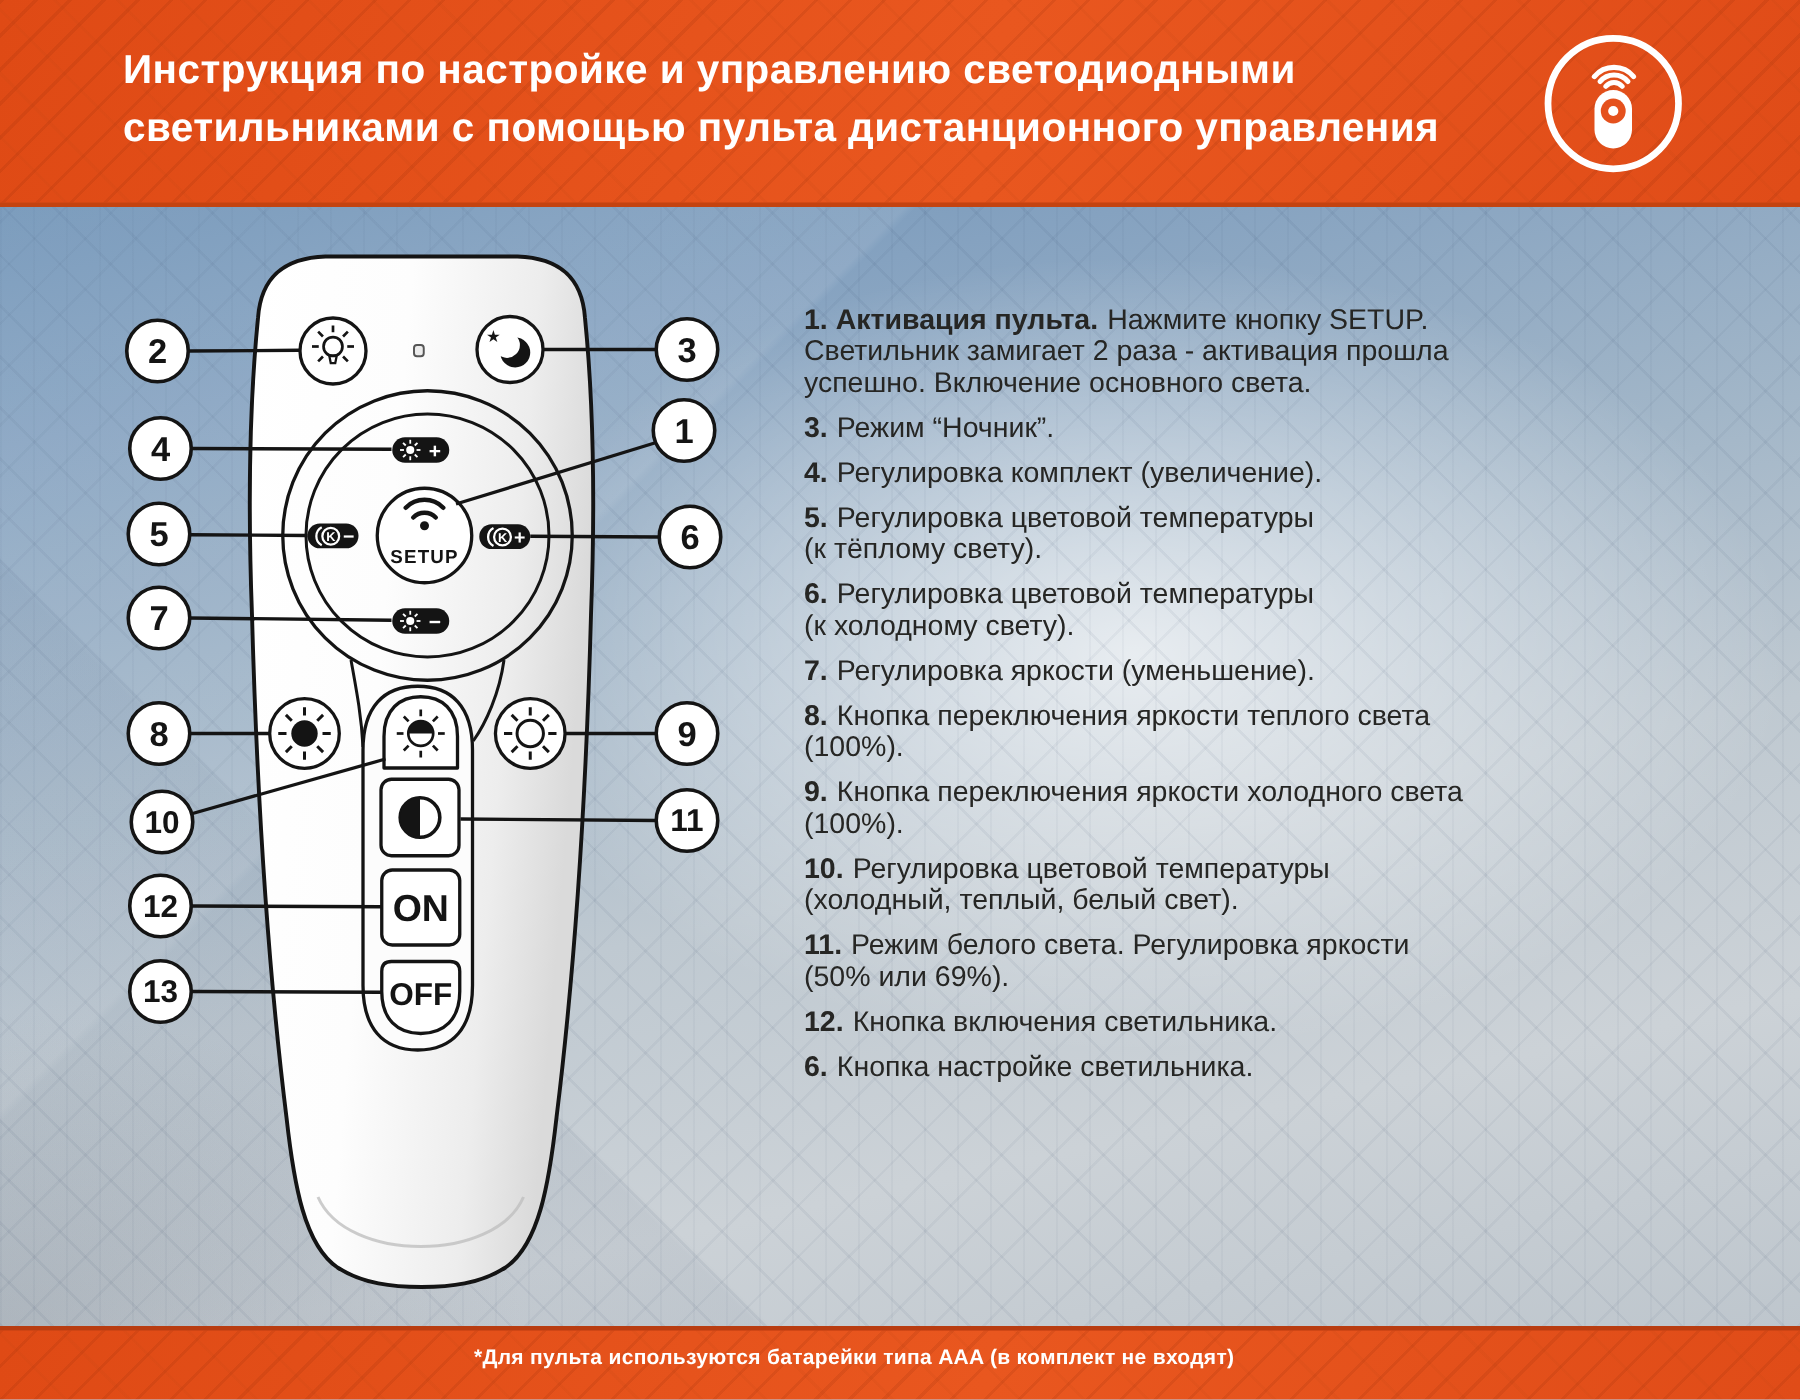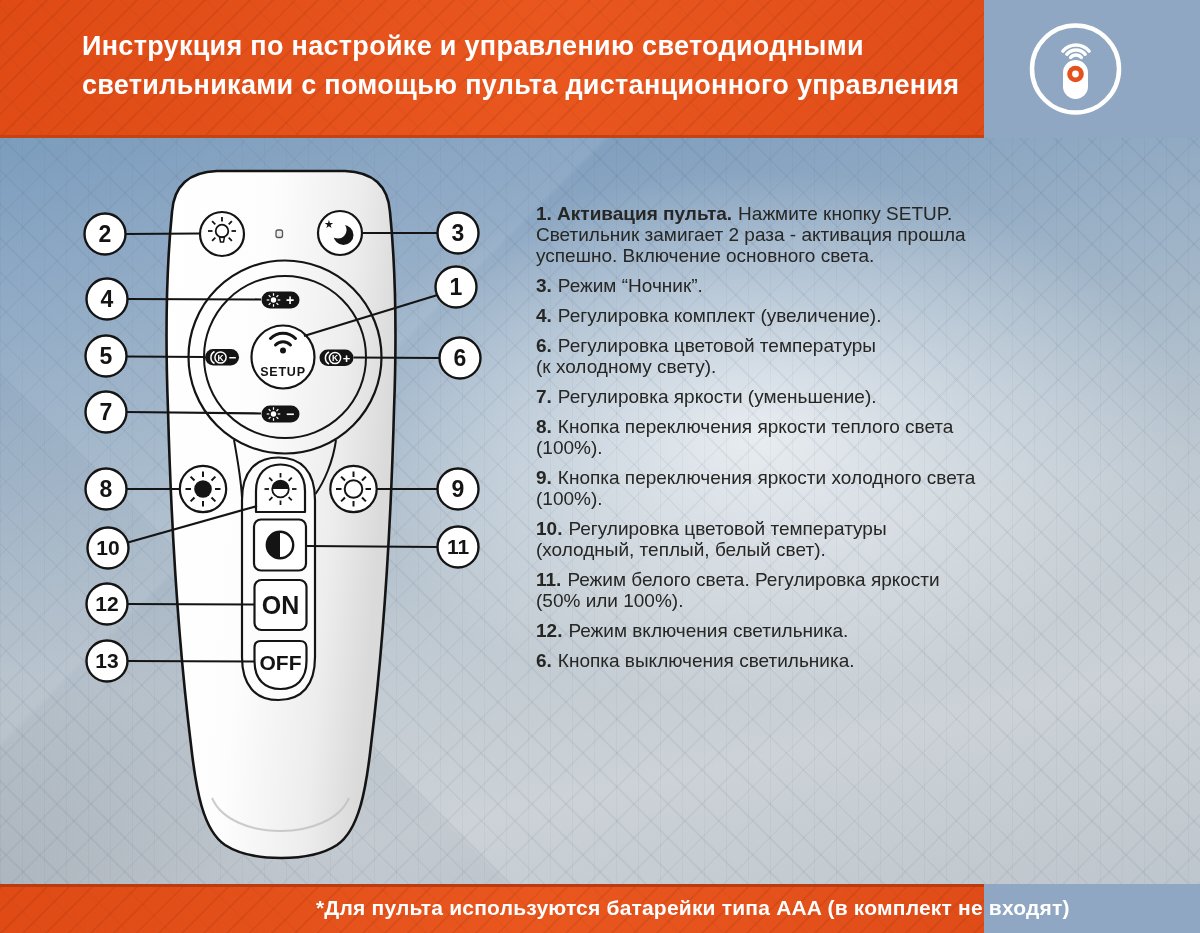--- a/index.html
+++ b/index.html
@@ -1,30 +1,30 @@
 <!DOCTYPE html>
 <html><head>
 <meta charset="utf-8">
 <style>
   html,body{margin:0;padding:0;}
   body{width:1200px;height:933px;overflow:hidden;font-family:"Liberation Sans",sans-serif;}
   .stage{position:relative;width:1200px;height:933px;background:#8fa7c2;}
 
   
-  .band{position:absolute;left:0;width:984px;background-color:#e5511d;
+  .band{position:absolute;left:0;width:1200px;background-color:#e5511d;
     background-image:
       repeating-linear-gradient(135deg, rgba(140,40,6,0.14) 0 2px, rgba(0,0,0,0) 2px 16px),
       repeating-linear-gradient(45deg, rgba(190,70,20,0.12) 0 2px, rgba(0,0,0,0) 2px 30px),
       linear-gradient(100deg,#df4a15 0%,#e9571f 55%,#e04c18 100%);}
   .header{top:0;height:135px;border-bottom:3px solid #c44310;}
   .footer{top:884px;height:46px;border-top:3px solid #b93c10;}
   .title{position:absolute;left:82px;top:27px;color:#ffffff;font-weight:700;
          font-size:27px;line-height:38.5px;letter-spacing:0.3px;}
   .footer-note{position:absolute;left:316px;top:896px;color:#ffffff;font-weight:700;
-         font-size:21px;letter-spacing:0.2px;}
+         font-size:14px;letter-spacing:0.2px;}
 
   
   .main-bg{position:absolute;left:0;top:138px;width:1200px;height:746px;
     background:
       radial-gradient(ellipse 640px 390px at 63% 40%, rgba(255,255,255,0.72), rgba(255,255,255,0) 68%),
       radial-gradient(ellipse 500px 300px at 0% 100%, rgba(120,130,140,0.25), rgba(0,0,0,0) 70%),
       linear-gradient(168deg,#6f93b7 0%,#85a2c0 16%,#a2b6c8 38%,#bfc9d1 58%,#ccd2d7 78%,#bec6cd 100%);}
   .main-bg::before{content:"";position:absolute;inset:0;
     background:
       linear-gradient(135deg, rgba(255,255,255,0.09) 0 31%, rgba(255,255,255,0) 31.4%),
@@ -66,33 +66,35 @@
     <circle cx="48.5" cy="53" r="8.3" fill="#e5511d"></circle>
     <circle cx="48.5" cy="53" r="3.4" fill="#ffffff"></circle>
   </svg>
 
   <div class="instructions">
     <p class="item"><b>1. Активация пульта.</b><span>Нажмите кнопку SETUP.
 Светильник замигает 2 раза - активация прошла
 успешно. Включение основного света.</span></p>
     <p class="item"><b>3.</b><span>Режим “Ночник”.</span></p>
     <p class="item"><b>4.</b><span>Регулировка комплект (увеличение).</span></p>
+    <p class="item"><b>5.</b><span>Регулировка цветовой температуры
+(к тёплому свету).</span></p>
     <p class="item"><b>6.</b><span>Регулировка цветовой температуры
 (к холодному свету).</span></p>
     <p class="item"><b>7.</b><span>Регулировка яркости (уменьшение).</span></p>
     <p class="item"><b>8.</b><span>Кнопка переключения яркости теплого света
 (100%).</span></p>
     <p class="item"><b>9.</b><span>Кнопка переключения яркости холодного света
 (100%).</span></p>
     <p class="item"><b>10.</b><span>Регулировка цветовой температуры
 (холодный, теплый, белый свет).</span></p>
     <p class="item"><b>11.</b><span>Режим белого света. Регулировка яркости
-(50% или 100%).</span></p>
-    <p class="item"><b>12.</b><span>Режим включения светильника.</span></p>
-    <p class="item"><b>6.</b><span>Кнопка выключения светильника.</span></p>
+(50% или 69%).</span></p>
+    <p class="item"><b>12.</b><span>Кнопка включения светильника.</span></p>
+    <p class="item"><b>6.</b><span>Кнопка настройке светильника.</span></p>
   </div>
 
   <svg class="remote" width="1200" height="933" viewBox="0 0 1200 933">
     <defs>
       <linearGradient id="bodyGrad" x1="0" y1="0" x2="1" y2="0.25">
         <stop offset="0" stop-color="#ffffff"></stop>
         <stop offset="0.45" stop-color="#fdfdfd"></stop>
         <stop offset="0.8" stop-color="#ededed"></stop>
         <stop offset="1" stop-color="#dadada"></stop>
       </linearGradient>

